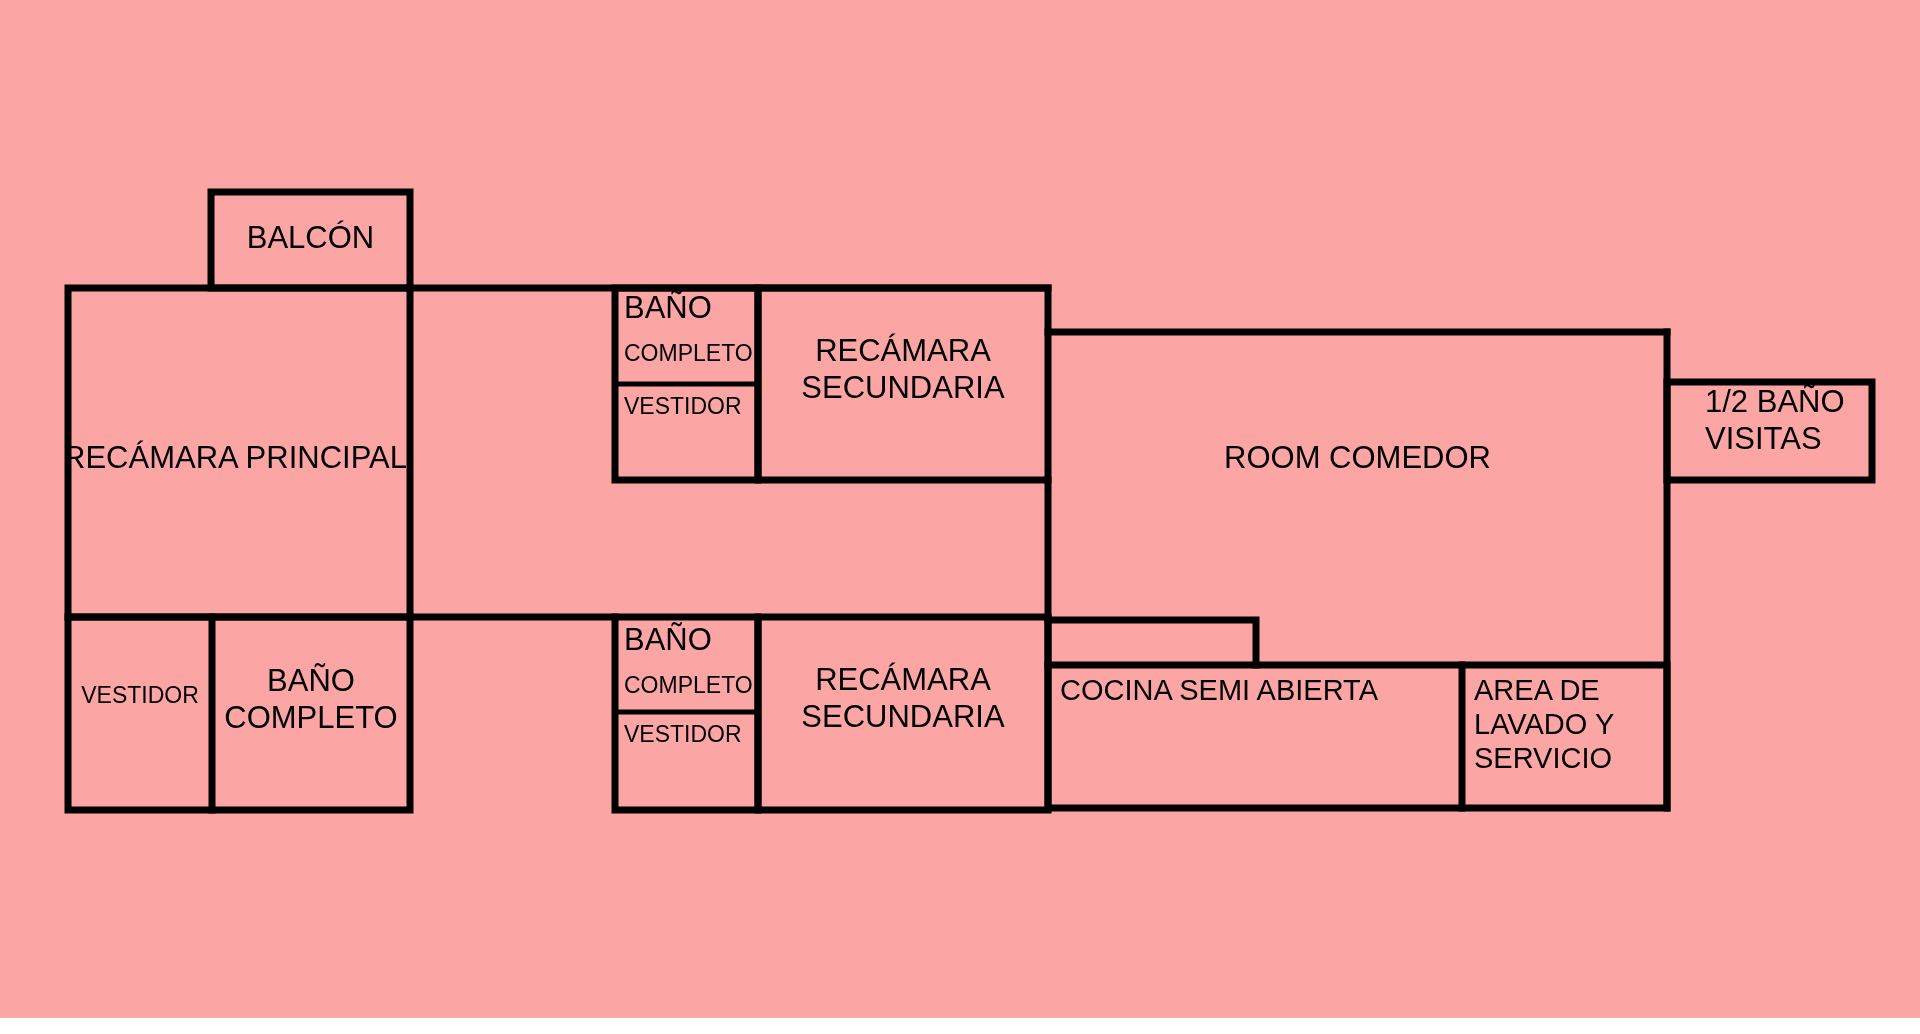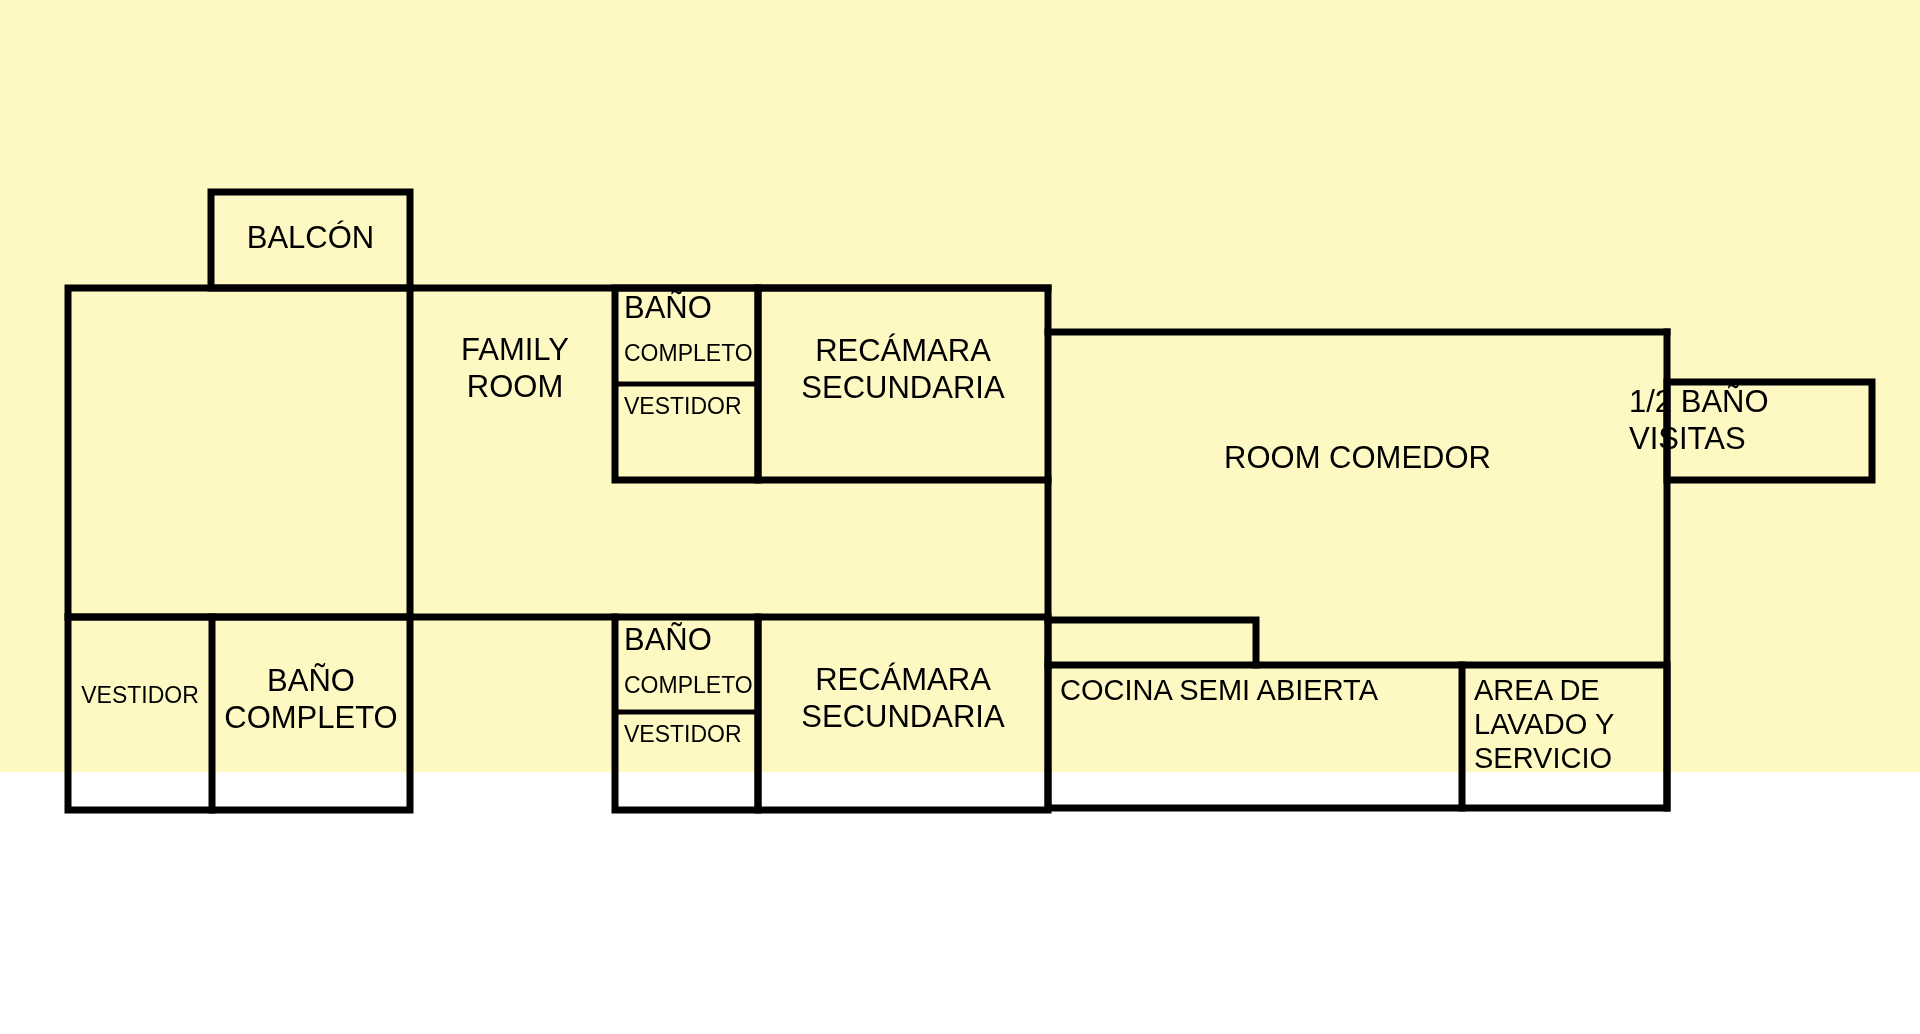--- a/index.html
+++ b/index.html
@@ -9,22 +9,22 @@
   }
   body {
     width: 1920px;
     height: 1034px;
     font-family: "Liberation Sans", sans-serif;
     overflow: hidden;
   }
   #floorplan-root {
     position: relative;
     width: 1920px;
-    height: 772px;
-    background: #fef9c3;
+    height: 1018px;
+    background: #fca5a5;
   }
   svg#plan-svg {
     position: absolute;
     top: 0;
     left: 0;
     width: 1920px;
     height: 1034px;
   }
   .wall {
     stroke: #000000;
@@ -95,36 +95,35 @@
 
     <path class="wall" d="M 1048 620 L 1256 620 L 1256 665"></path>
 
     <path class="wall" d="M 1048 665 L 1667 665 L 1667 808 L 1048 808 Z"></path>
     <path class="wall" d="M 1462 665 L 1462 808"></path>
 
   </svg>
 
   <div class="room-label lbl-center size-lg" style="left:211px; top:220px; width:199px;">BALCÓN</div>
 
+  <div class="room-label lbl-center size-lg" style="left:60px; top:440px; width:350px;">RECÁMARA PRINCIPAL</div>
 
-  <div class="room-label lbl-center size-lg" style="left:420px; top:332px; width:190px;">FAMILY
-ROOM</div>
 
   <div class="room-label lbl-left size-lg" style="left:624px; top:290px; width:130px;">BAÑO</div>
 
   <div class="room-label lbl-left size-sm" style="left:624px; top:340px; width:130px;">COMPLETO</div>
 
   <div class="room-label lbl-left size-sm" style="left:624px; top:393px; width:130px;">VESTIDOR</div>
 
   <div class="room-label lbl-center size-lg" style="left:758px; top:333px; width:290px;">RECÁMARA
 SECUNDARIA</div>
 
   <div class="room-label lbl-center size-lg" style="left:1048px; top:440px; width:619px;">ROOM COMEDOR</div>
 
-  <div class="room-label lbl-left size-lg" style="left:1629px; top:384px; width:200px;">1/2 BAÑO
+  <div class="room-label lbl-left size-lg" style="left:1705px; top:384px; width:200px;">1/2 BAÑO
 VISITAS</div>
 
 
   <div class="room-label lbl-center size-sm" style="left:68px; top:682px; width:144px;">VESTIDOR</div>
 
   <div class="room-label lbl-center size-lg" style="left:212px; top:663px; width:198px;">BAÑO
 COMPLETO</div>
 
   <div class="room-label lbl-left size-lg" style="left:624px; top:622px; width:130px;">BAÑO</div>
 

